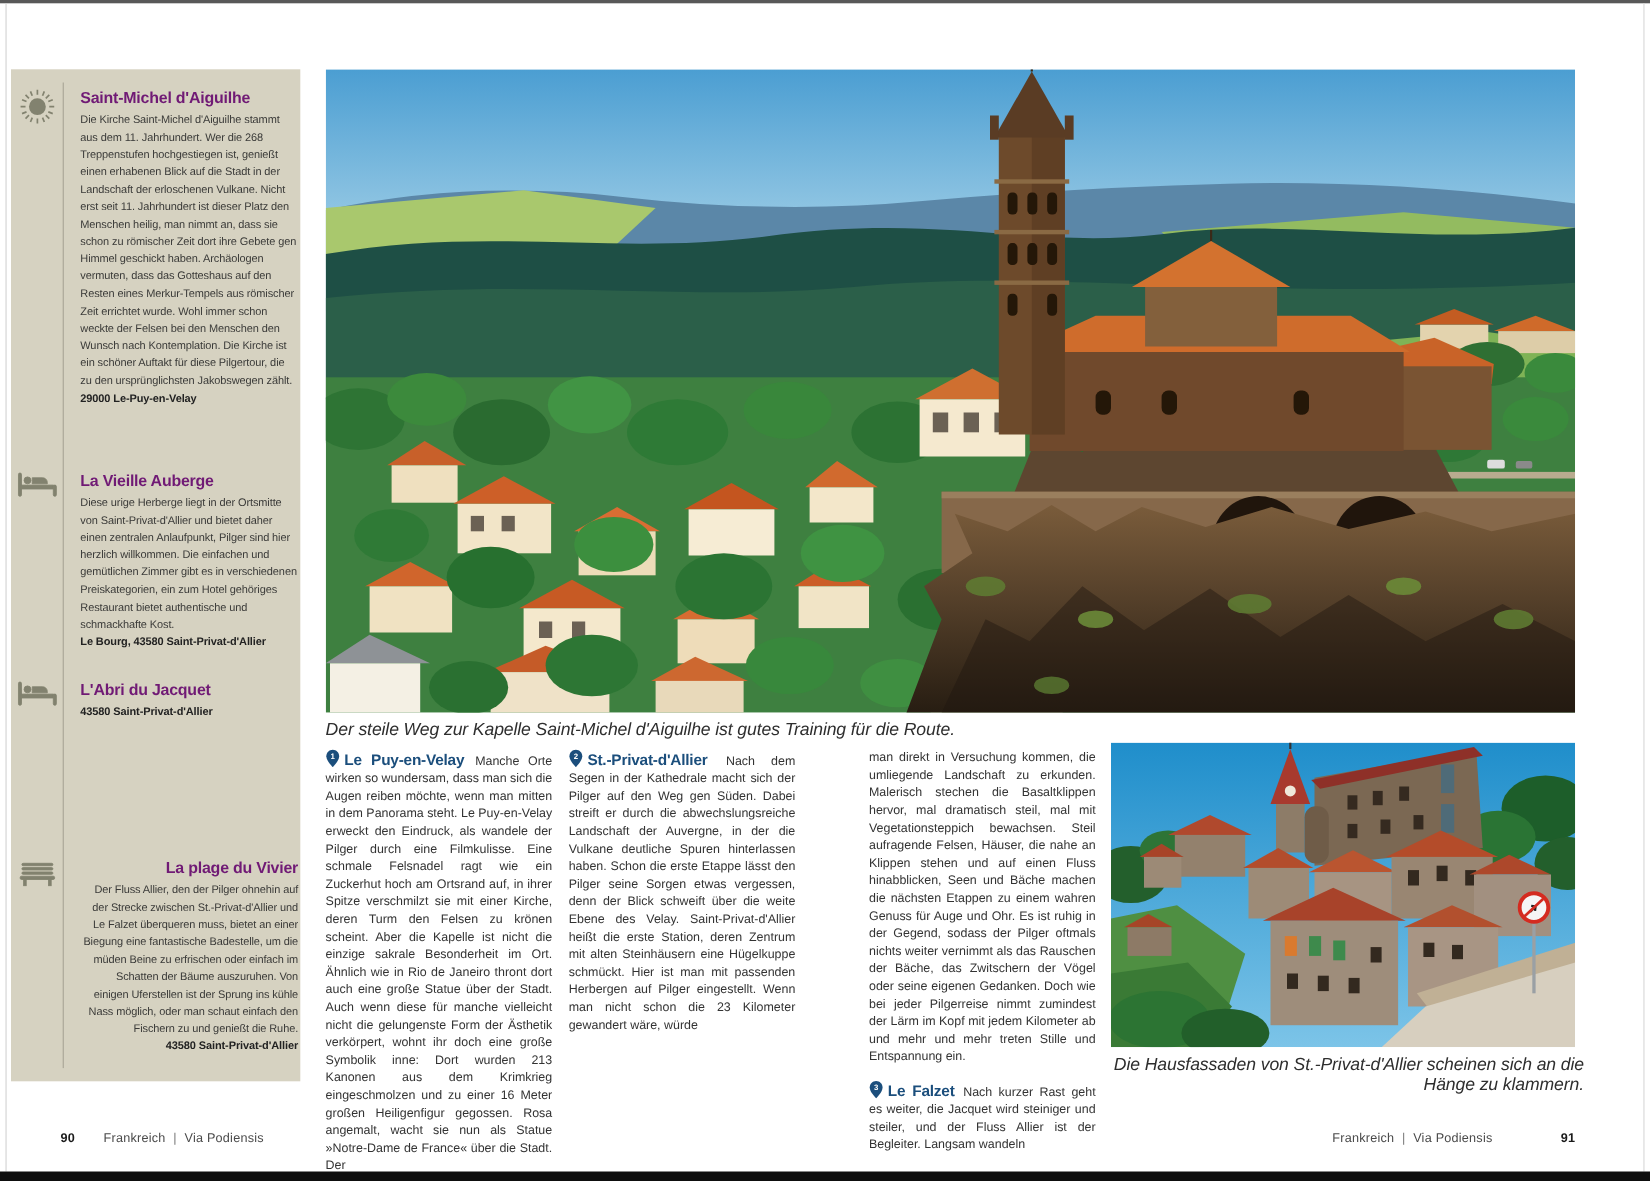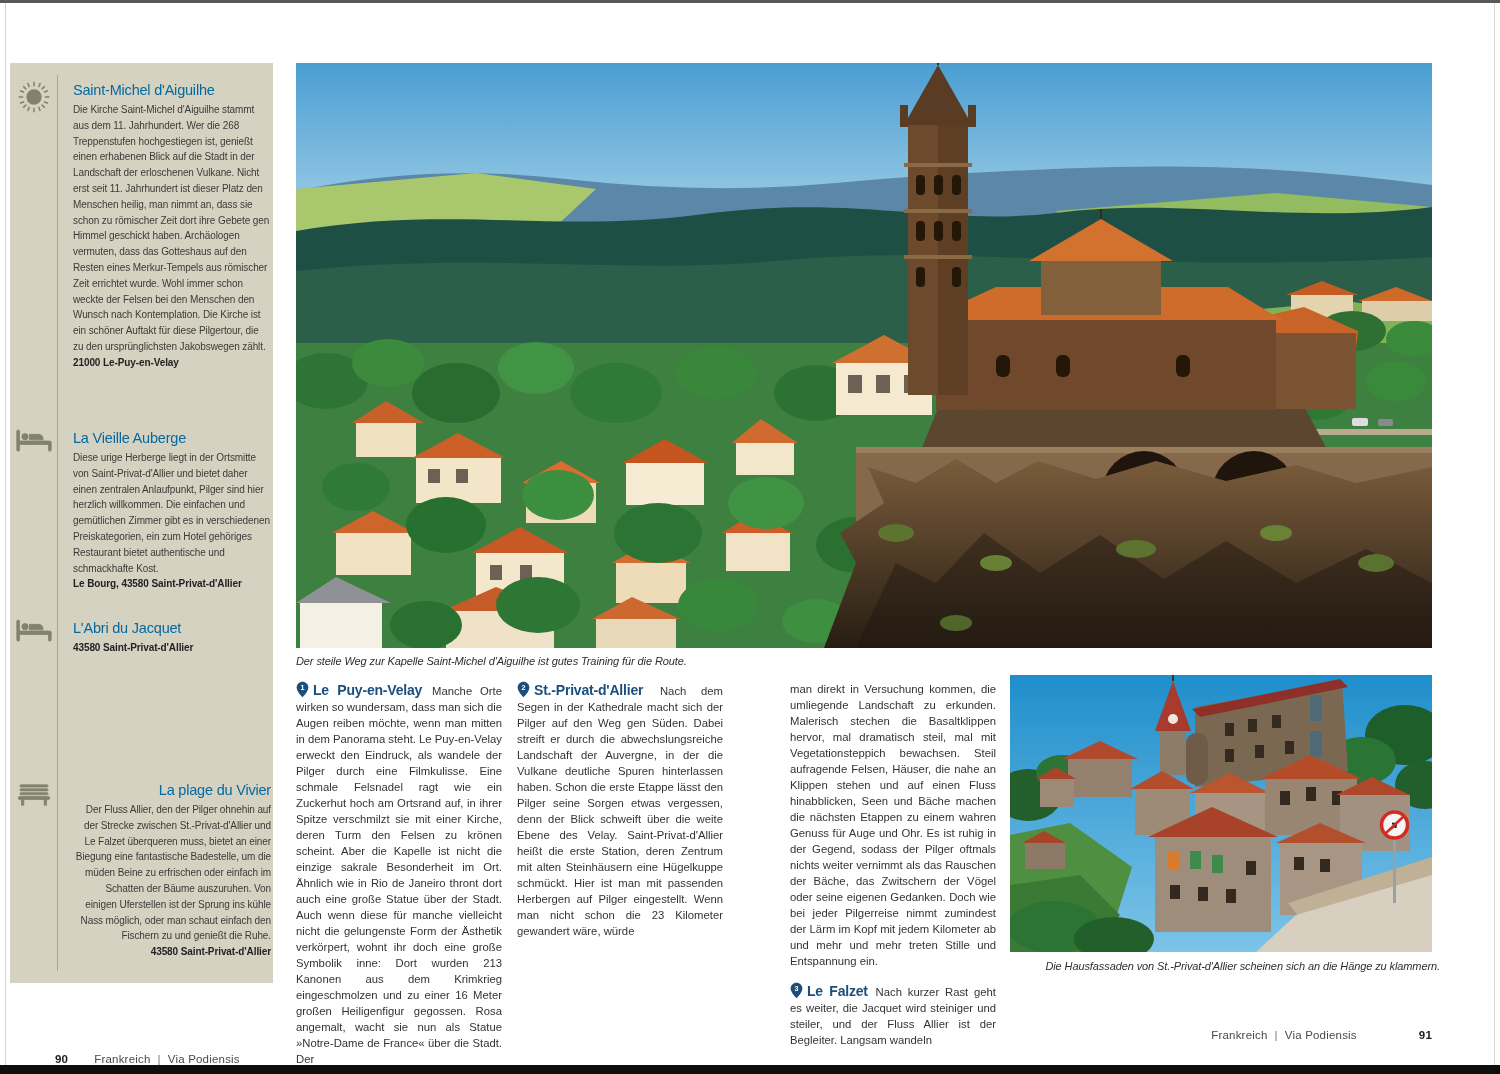--- a/index.html
+++ b/index.html
@@ -13,51 +13,51 @@
   
   .sidebar{position:absolute;left:10px;top:63px;width:263px;height:920px;background:#d6d2c1;}
   .sidebar .divider{position:absolute;left:47px;top:12px;width:1px;height:896px;background:#a9a596;}
   .side-icon{position:absolute;left:6px;width:36px;height:36px;color:#82826f;}
   .side-icon svg{width:100%;height:100%;fill:#82826f;stroke:#82826f;}
   .icon-sun{top:16px;}
   .icon-bed1{top:360px;}
   .icon-bed2{top:550px;}
   .icon-bench{top:714px;}
   .side-box{position:absolute;left:63px;width:198px;}
-  .side-box h3{margin:0 0 3px 0;font-size:14.5px;line-height:17px;font-weight:normal;
-               letter-spacing:-0.2px;color:#0369a1;}
+  .side-box h3{margin:0 0 3px 0;font-size:14.5px;line-height:17px;font-weight:bold;
+               letter-spacing:-0.2px;color:#701a75;}
   .side-box p{margin:0;font-size:10px;line-height:15.8px;letter-spacing:-0.1px;color:#3a3a38;}
   .side-box .addr{font-weight:bold;color:#222;}
   .box1{top:19px;} .box2{top:367px;} .box3{top:557px;} .box4{top:719px;text-align:right;}
 
   
   .hero-photo{position:absolute;left:296px;top:63px;width:1136px;height:585px;overflow:hidden;}
   .hero-photo svg{display:block;width:100%;height:100%;}
   .photo2{position:absolute;left:1010px;top:675px;width:422px;height:277px;overflow:hidden;}
   .photo2 svg{display:block;width:100%;height:100%;}
-  .caption{position:absolute;font-size:11px;font-style:italic;color:#2e2e2e;letter-spacing:-0.1px;}
+  .caption{position:absolute;font-size:16px;font-style:italic;color:#2e2e2e;letter-spacing:-0.1px;}
   .cap-hero{left:296px;top:655px;width:700px;}
   .cap-photo2{left:1010px;top:960px;width:430px;text-align:right;}
 
   
   .col{position:absolute;top:681px;width:206px;font-size:11.3px;line-height:16px;
        text-align:justify;color:#333;}
   .col-1{left:296px;} .col-2{left:517px;} .col-3{left:790px;}
   .col p{margin:0 0 0 0;}
   .col p + p{margin-top:13px;}
   .sec-title{font-weight:bold;font-size:14px;color:#1b4e7c;letter-spacing:-0.2px;padding-right:2px;}
   .pin{display:inline-block;width:13px;height:17px;margin-right:4px;vertical-align:-3px;}
   .pin svg{display:block;width:13px;height:17px;}
   .pin text{font-family:"Liberation Sans",sans-serif;}
 
   
   .footer{position:absolute;top:1029px;font-size:11.5px;color:#4a4a4a;letter-spacing:0.2px;}
   .footer .num{font-weight:bold;color:#1a1a1a;}
   .footer .sep{margin:0 7px;color:#7a7a7a;}
-  .footer-left{left:55px;margin-top:24px;}
+  .footer-left{left:55px;}
   .footer-left .num{margin-right:26px;}
   .footer-right{right:68px;text-align:right;}
   .footer-right .num{margin-left:26px;padding-left:36px;}
 </style>
 </head>
 <body>
 
 <div class="page">
   <div class="bar-top"></div>
   <div class="edge-left"></div>
@@ -117,21 +117,21 @@
         <rect x="5" y="11" width="36" height="2.8" rx="1.4"></rect>
         <rect x="3" y="16" width="40" height="3.8" rx="1.6"></rect>
         <rect x="7" y="20" width="3" height="7"></rect>
         <rect x="36" y="20" width="3" height="7"></rect>
       </svg>
     </span>
 
     <section class="side-box box1">
       <h3>Saint-Michel d'Aiguilhe</h3>
       <p>Die Kirche Saint-Michel d'Aiguilhe stammt aus dem 11. Jahrhundert. Wer die 268 Treppenstufen hochgestiegen ist, genießt einen erhabenen Blick auf die Stadt in der Landschaft der erloschenen Vulkane. Nicht erst seit 11. Jahrhundert ist dieser Platz den Menschen heilig, man nimmt an, dass sie schon zu römischer Zeit dort ihre Gebete gen Himmel geschickt haben. Archäologen vermuten, dass das Gotteshaus auf den Resten eines Merkur-Tempels aus römischer Zeit errichtet wurde. Wohl immer schon weckte der Felsen bei den Menschen den Wunsch nach Kontemplation. Die Kirche ist ein schöner Auftakt für diese Pilgertour, die zu den ursprünglichsten Jakobswegen zählt.</p>
-      <p class="addr">21000 Le-Puy-en-Velay</p>
+      <p class="addr">29000 Le-Puy-en-Velay</p>
     </section>
 
     <section class="side-box box2">
       <h3>La Vieille Auberge</h3>
       <p>Diese urige Herberge liegt in der Ortsmitte von Saint-Privat-d'Allier und bietet daher einen zentralen Anlaufpunkt, Pilger sind hier herzlich willkommen. Die einfachen und gemütlichen Zimmer gibt es in verschiedenen Preiskategorien, ein zum Hotel gehöriges Restaurant bietet authentische und schmackhafte Kost.</p>
       <p class="addr">Le Bourg, 43580 Saint-Privat-d'Allier</p>
     </section>
 
     <section class="side-box box3">
       <h3>L'Abri du Jacquet</h3>

